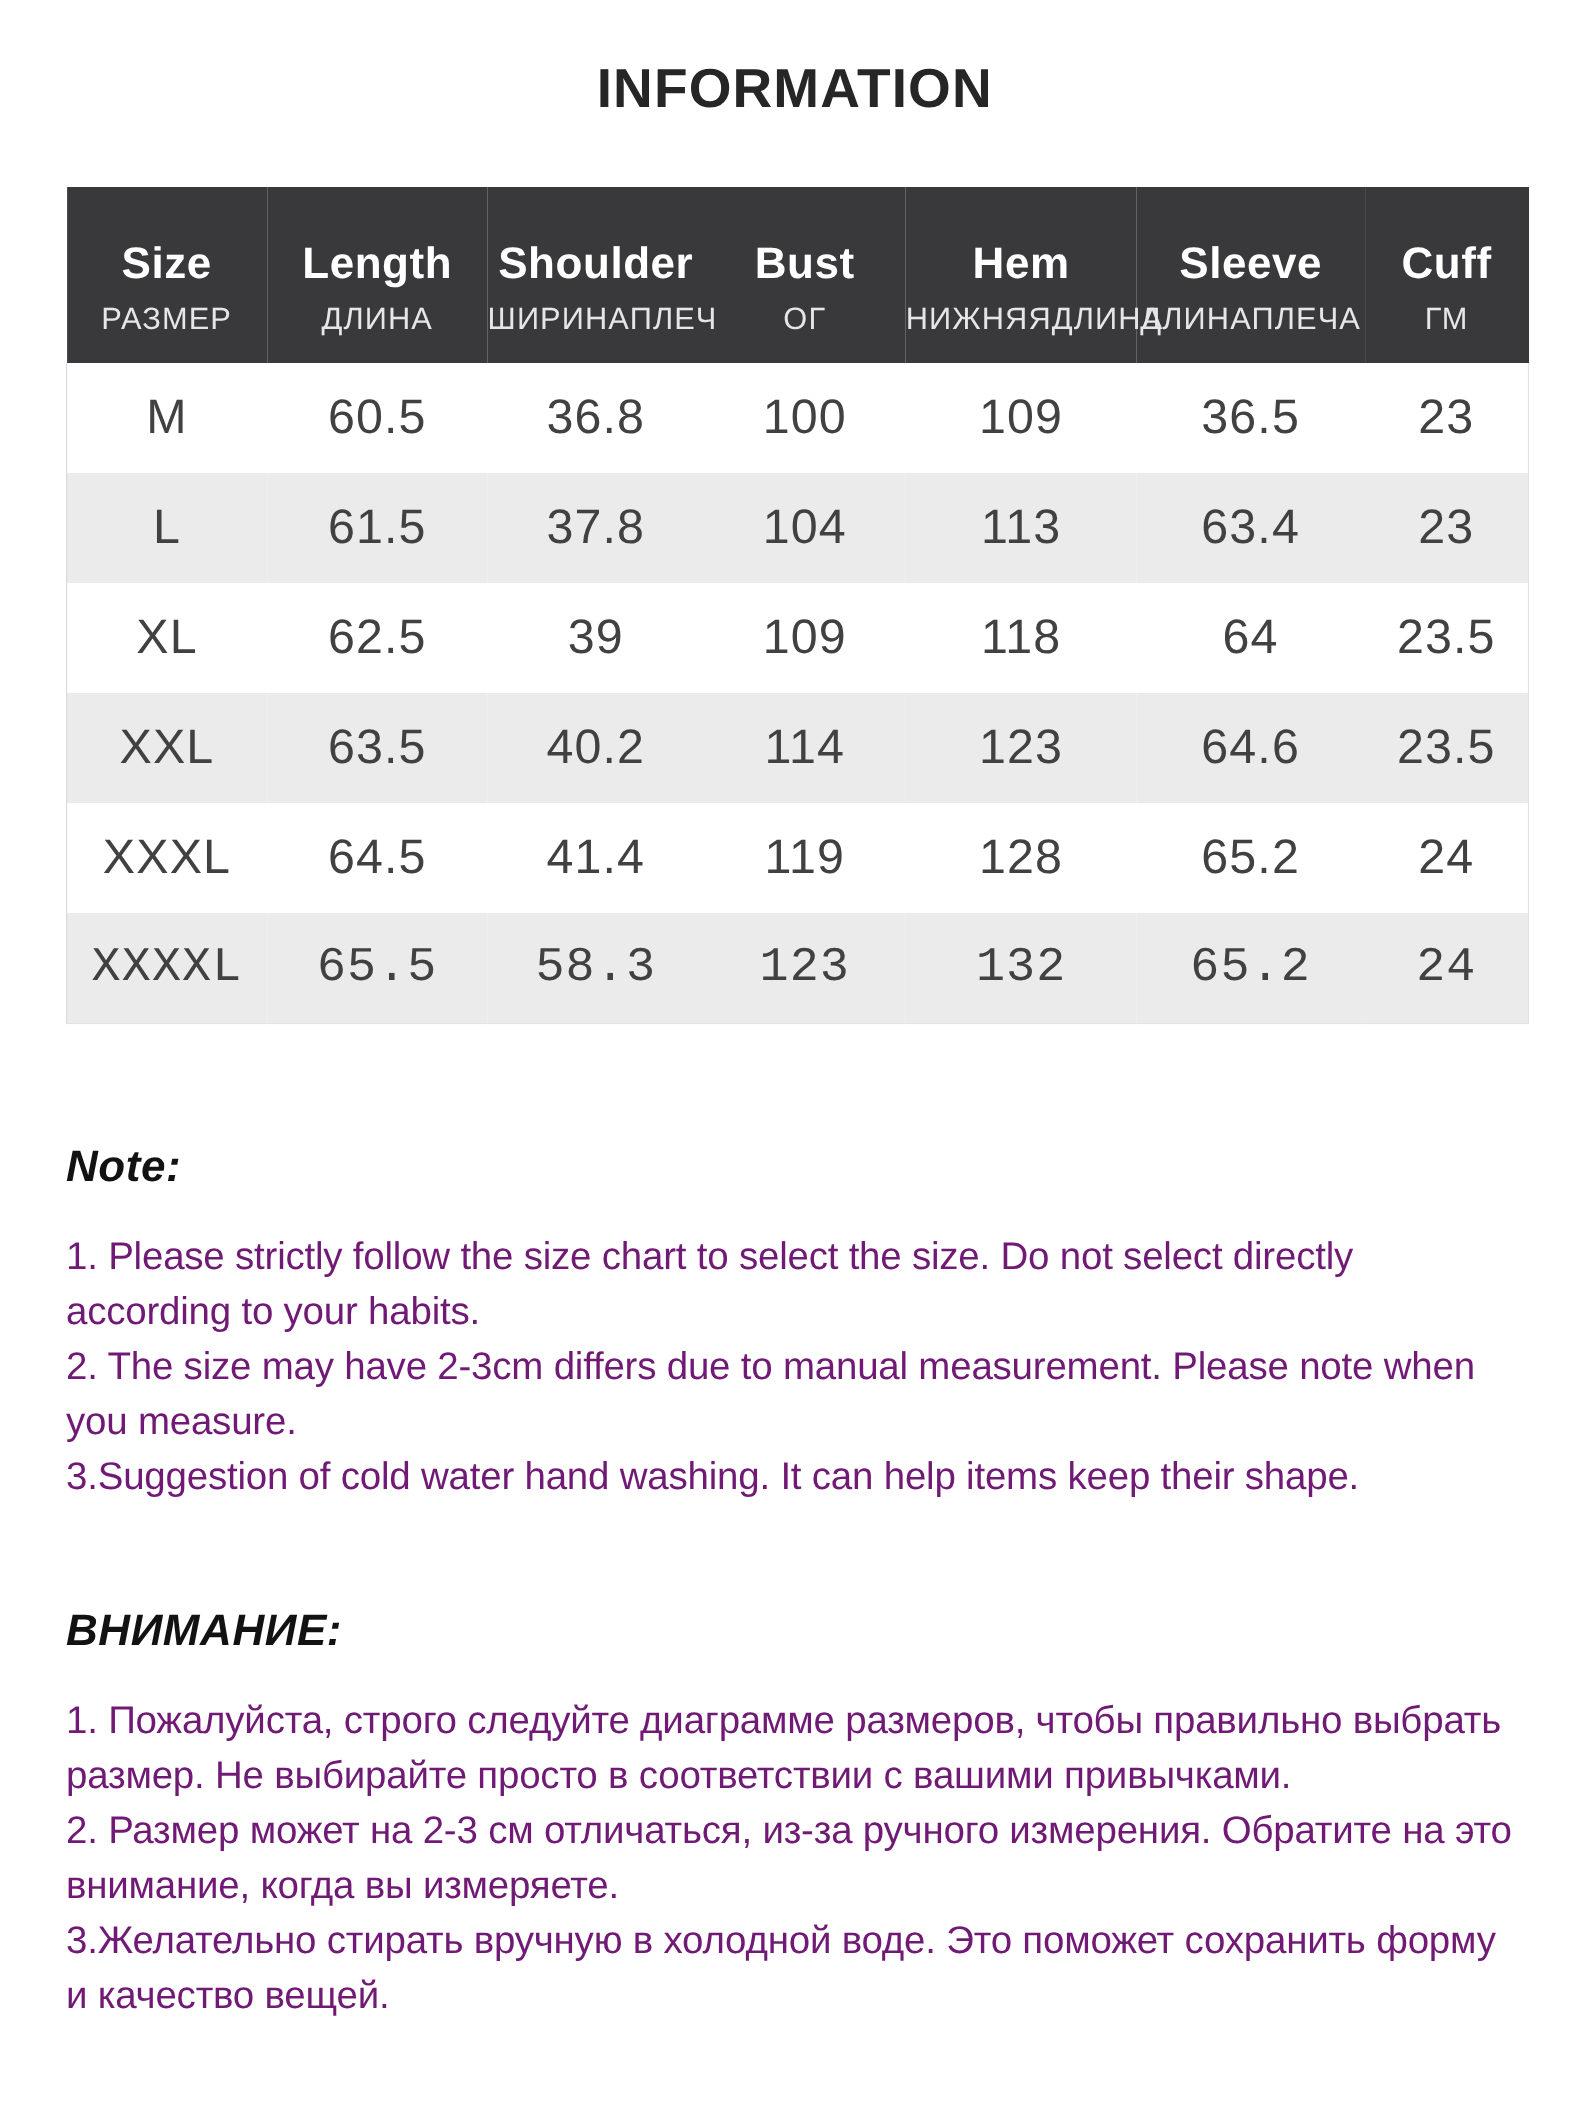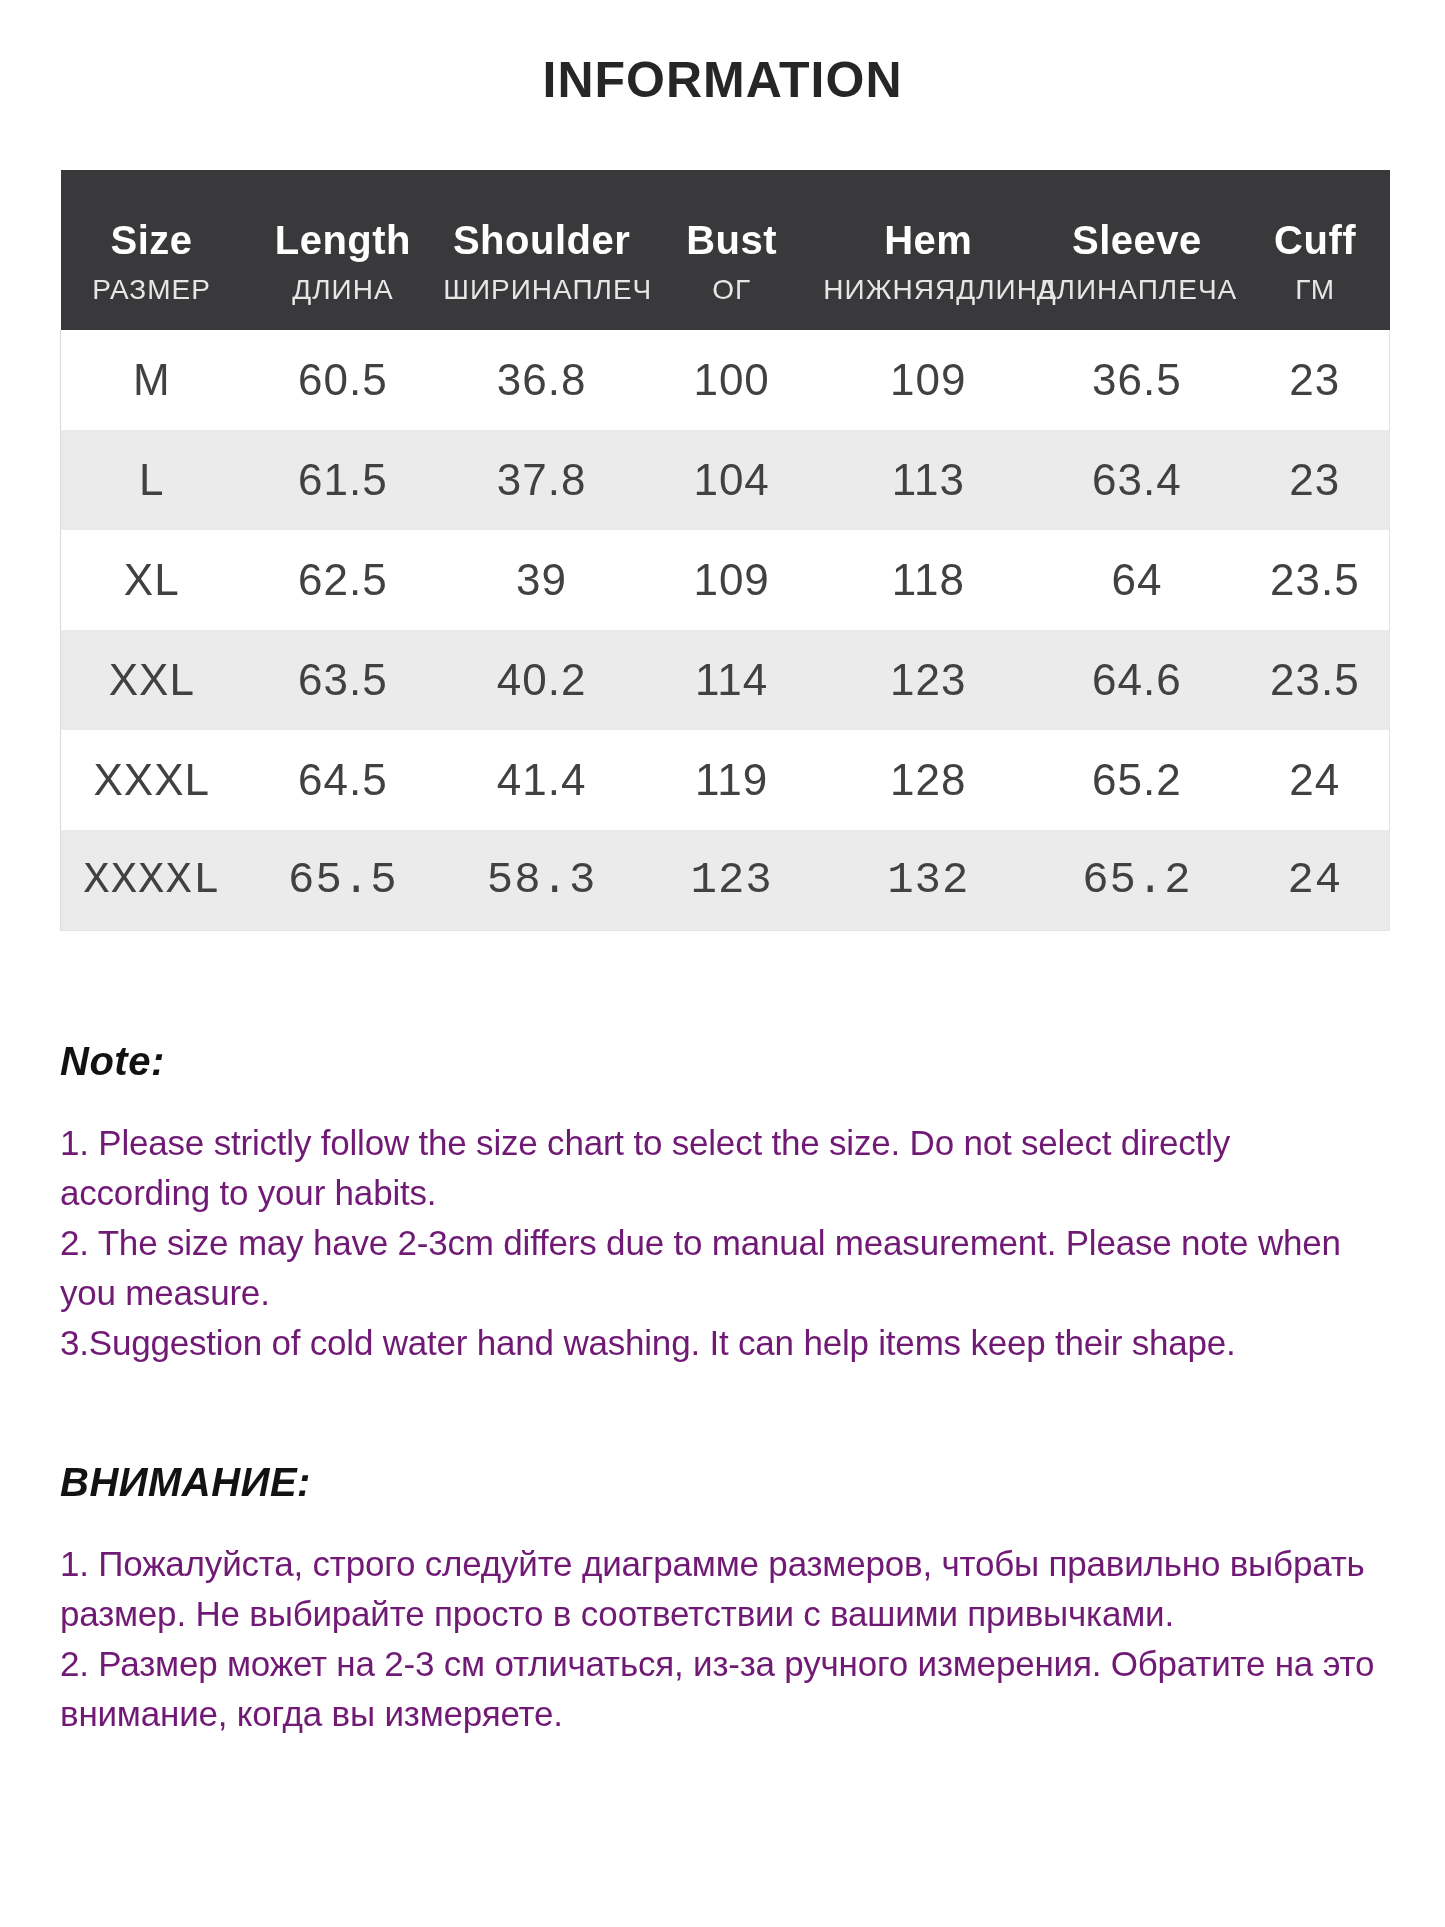--- a/index.html
+++ b/index.html
@@ -207,16 +207,17 @@
     <div class="section-body">
       <p>1. Please strictly follow the size chart  to select the size. Do not select directly according to your habits.</p>
       <p>2. The size may have 2-3cm differs due to manual measurement. Please note when you measure.</p>
       <p>3.Suggestion of cold water hand washing. It can help items keep their shape.</p>
     </div>
 
     <div class="section-heading attention-heading">ВНИМАНИЕ:</div>
     <div class="section-body">
       <p>1. Пожалуйста, строго следуйте диаграмме размеров, чтобы правильно выбрать размер. Не выбирайте просто в соответствии с вашими привычками.</p>
       <p>2. Размер может на 2-3 см отличаться, из-за ручного измерения. Обратите на это внимание, когда вы измеряете.</p>
+      <p>3.Желательно стирать вручную в холодной воде. Это поможет сохранить форму и качество вещей.</p>
     </div>
   </div>
 
 </div>
 
 </body></html>

